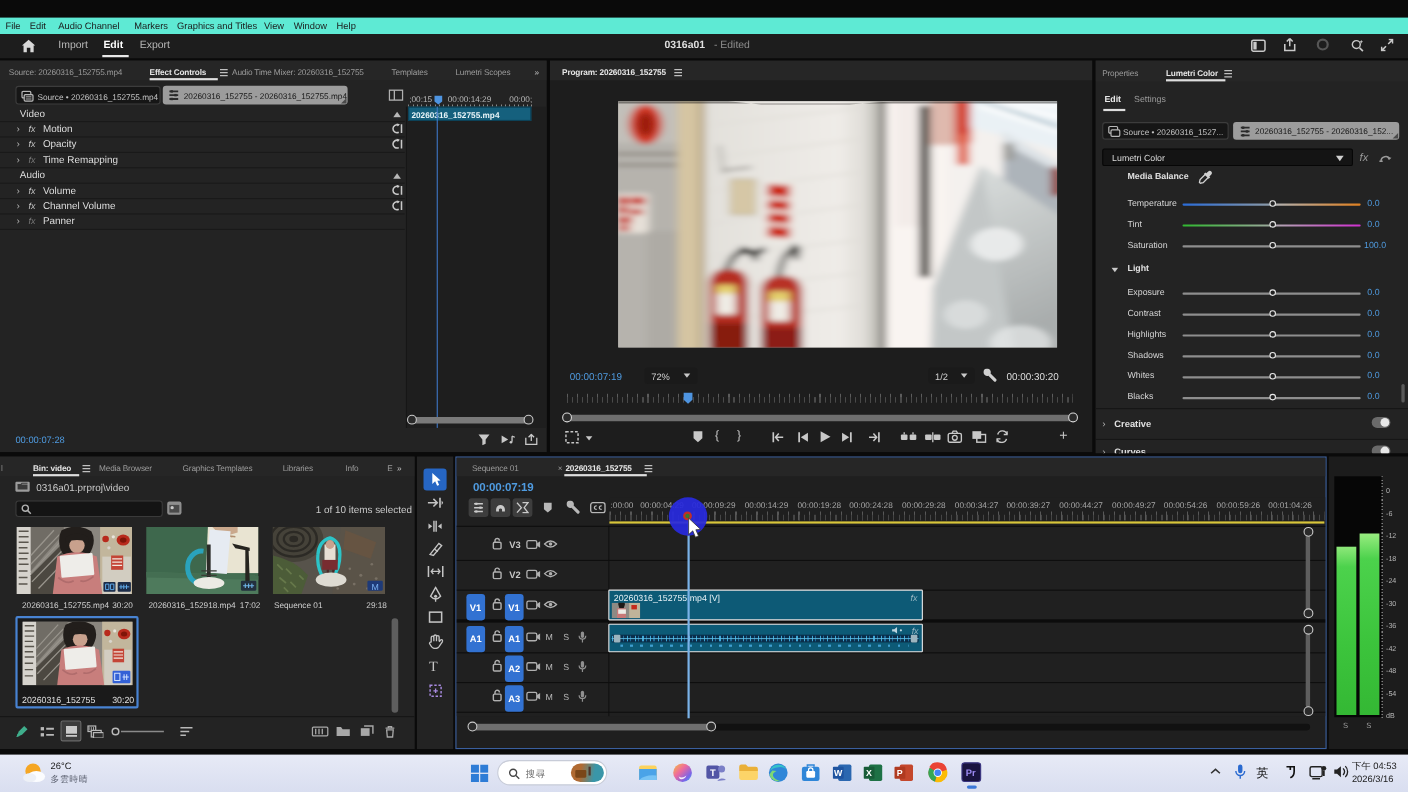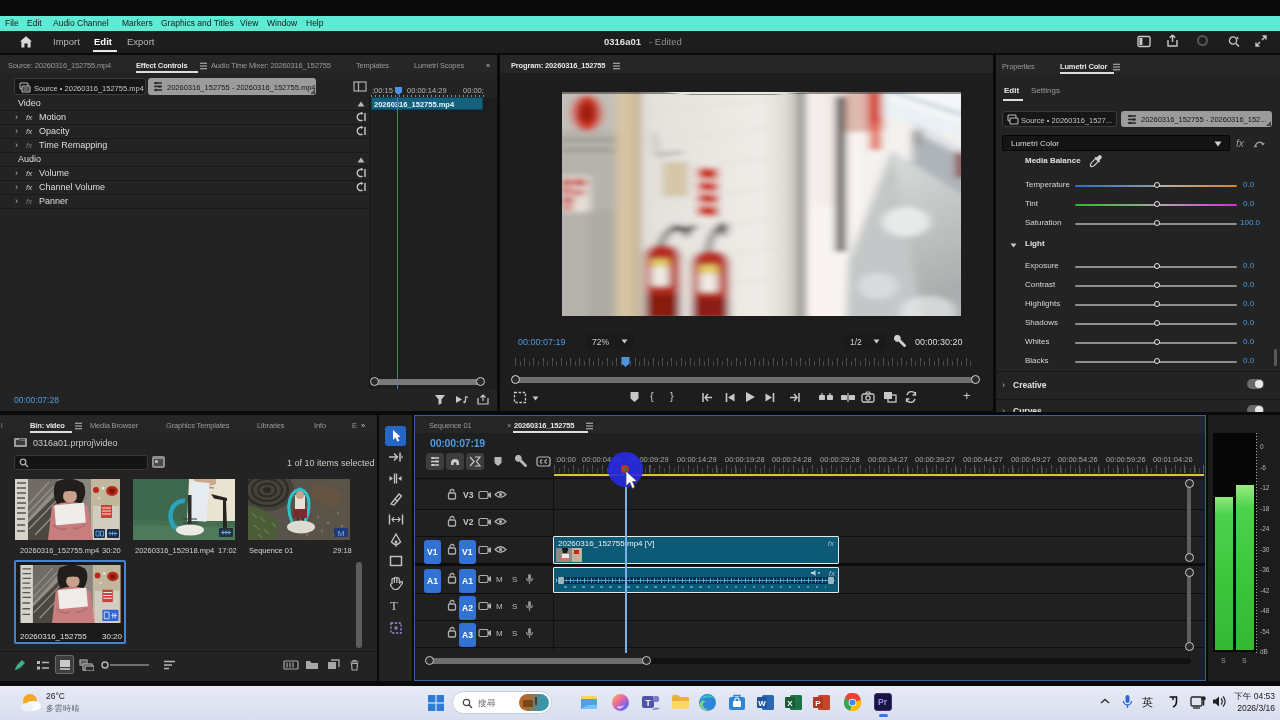--- a/index.html
+++ b/index.html
@@ -1029,15 +1029,15 @@
     <svg class="abs" style="left:1190px;top:9px" width="17" height="15" viewBox="0 0 17 15">
         <rect x="1" y="2" width="11" height="9" rx="1.5" fill="none" stroke="#222" stroke-width="1.3"></rect>
         <path d="M3 13 h7" stroke="#222" stroke-width="1.3"></path>
         <circle cx="13.5" cy="3.5" r="2.2" fill="#222"></circle>
         <path d="M13.5 5.5 v5" stroke="#222" stroke-width="1.6"></path>
       </svg>
     <svg class="abs" style="left:1212px;top:9px" width="15" height="13" viewBox="0 0 15 13">
         <path d="M1 4.5 h2.5 L7 1.5 v10 L3.5 8.5 H1z" fill="#222"></path>
         <path d="M9 3.5 a4.5 4.5 0 0 1 0 6 M11 1.5 a7 7 0 0 1 0 10" fill="none" stroke="#222" stroke-width="1.2"></path>
       </svg>
-    <div class="abs" style="left:1229px;top:4px;width:46px;height:26px;font-size:8.5px;color:#1a1a1a;text-align:right;line-height:12px">下午 04:53<br>2026/3/16</div>
+    <div class="abs" style="left:1229px;top:4px;width:46px;height:26px;font-size:8.5px;color:#1a1a1a;line-height:12px">下午 04:53<br>2026/3/16</div>
   </div>
 </div>
 
 </body></html>

